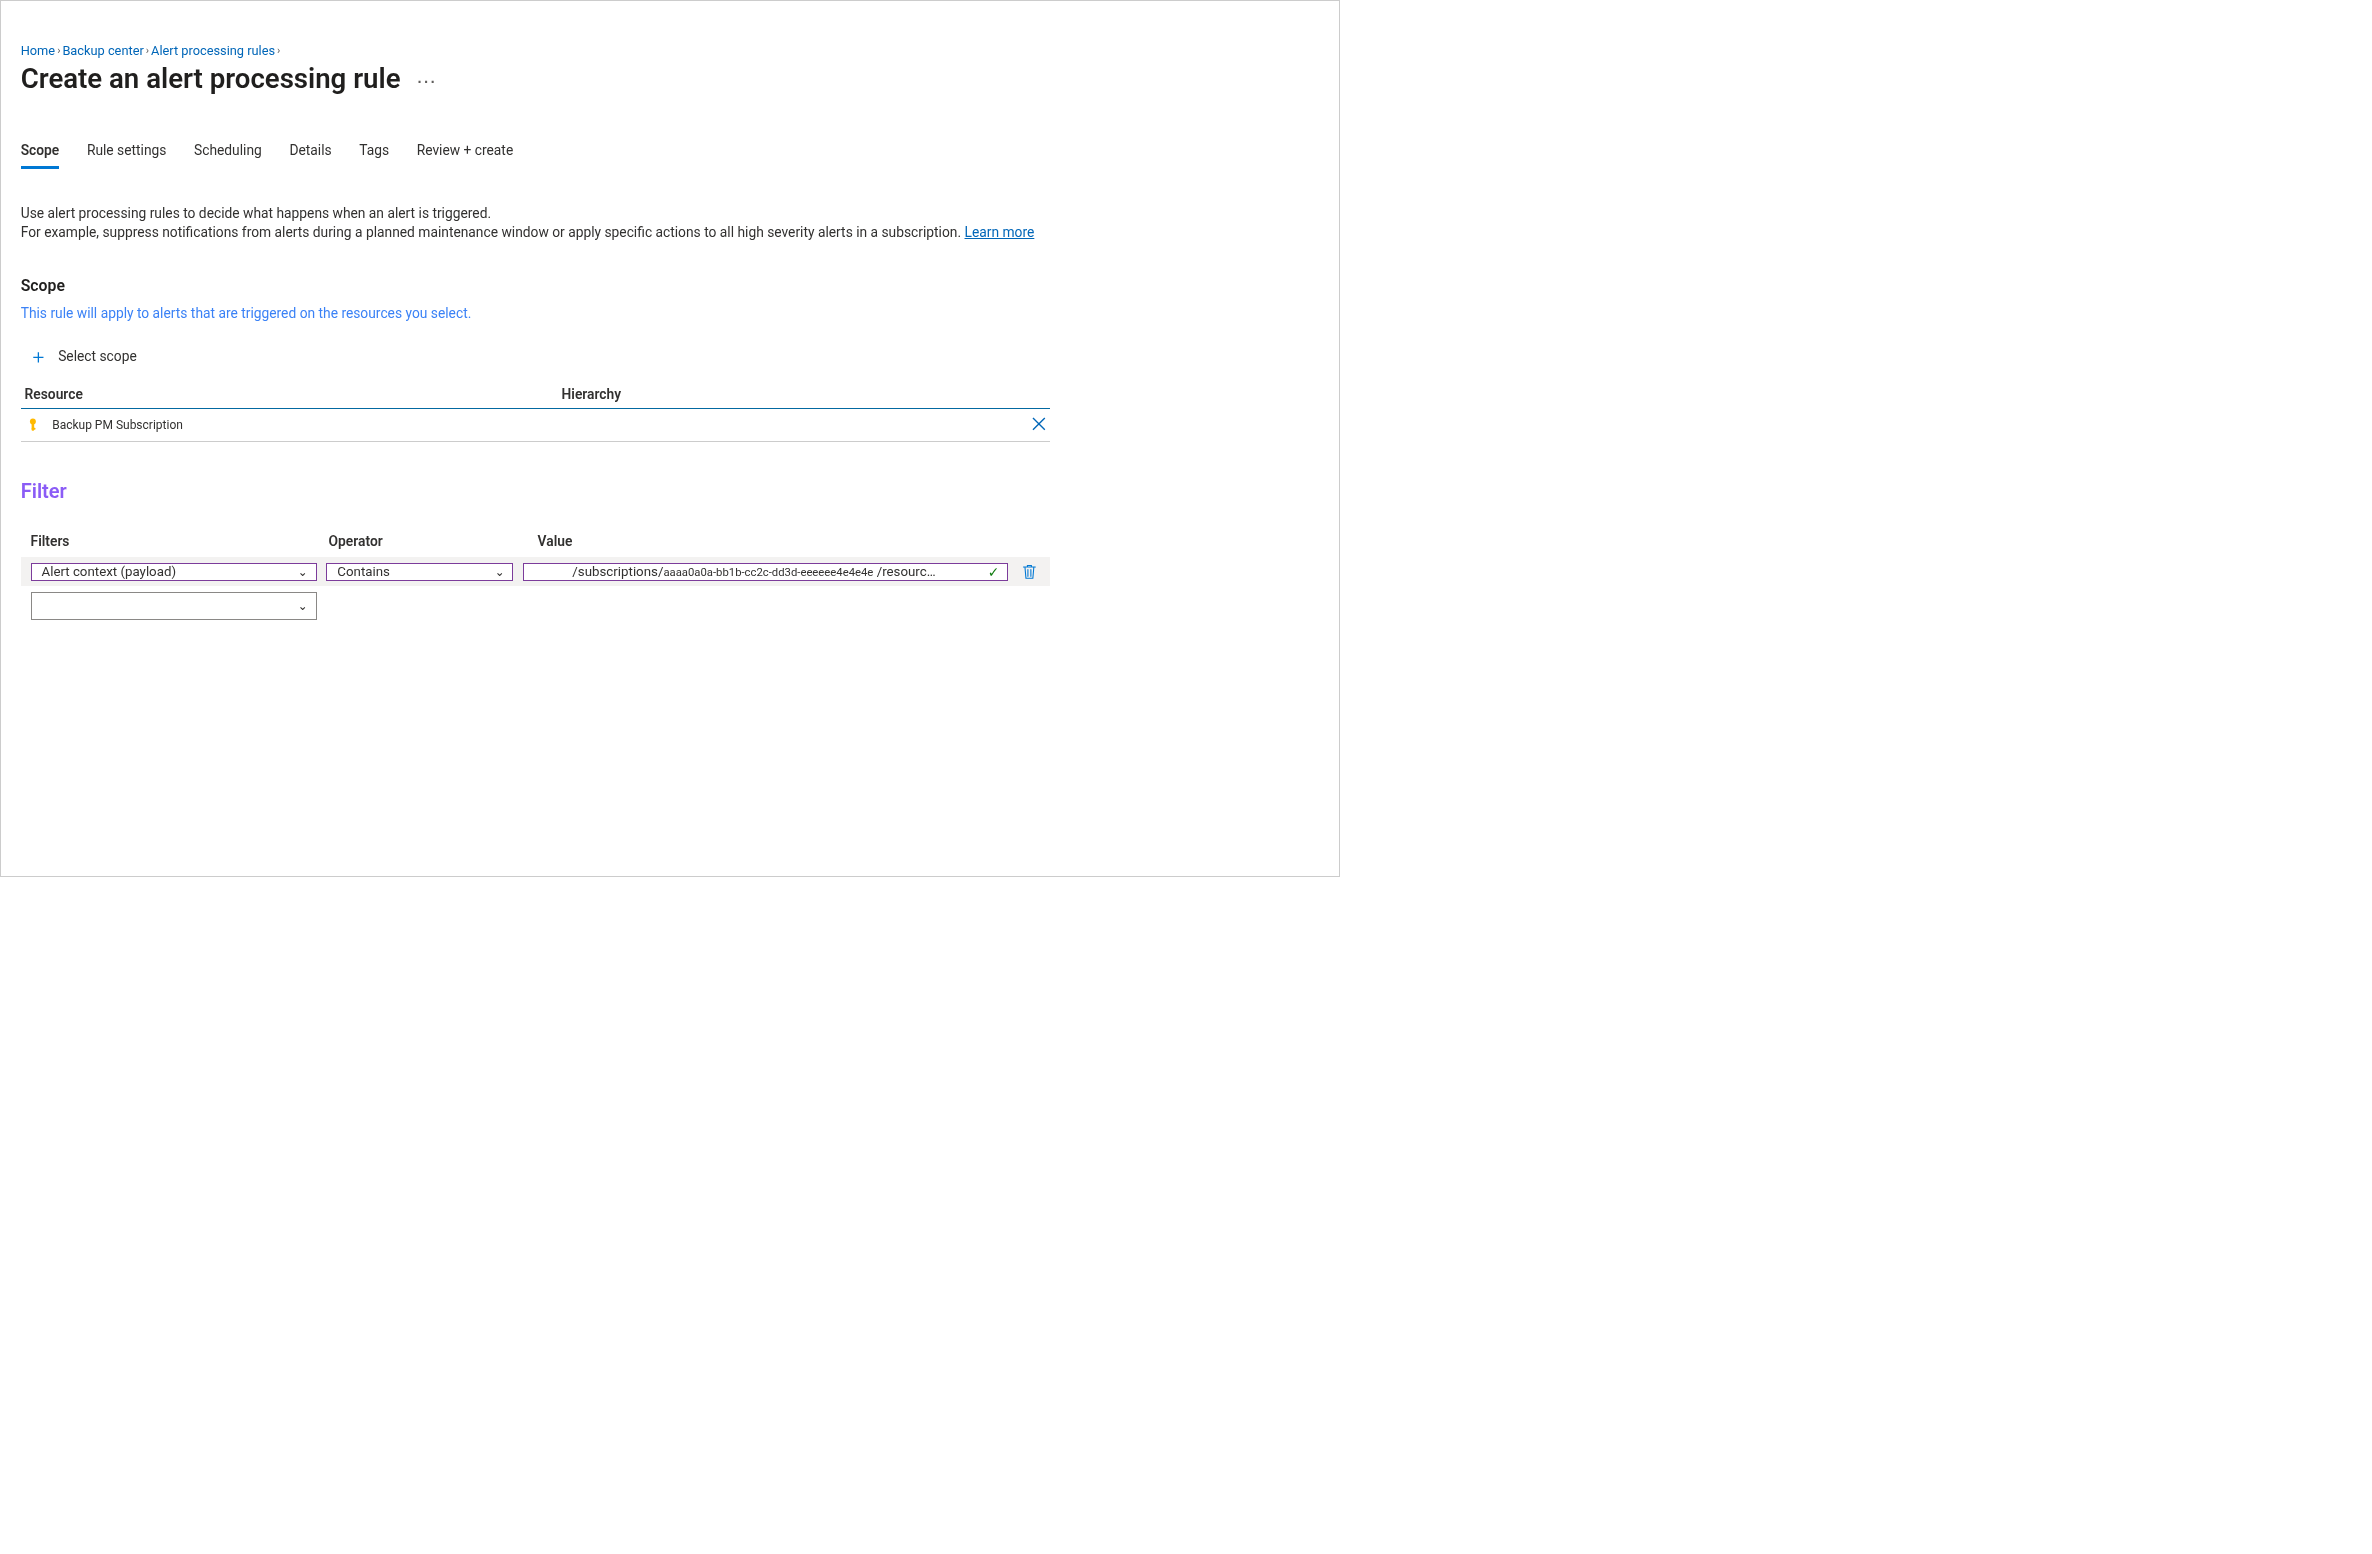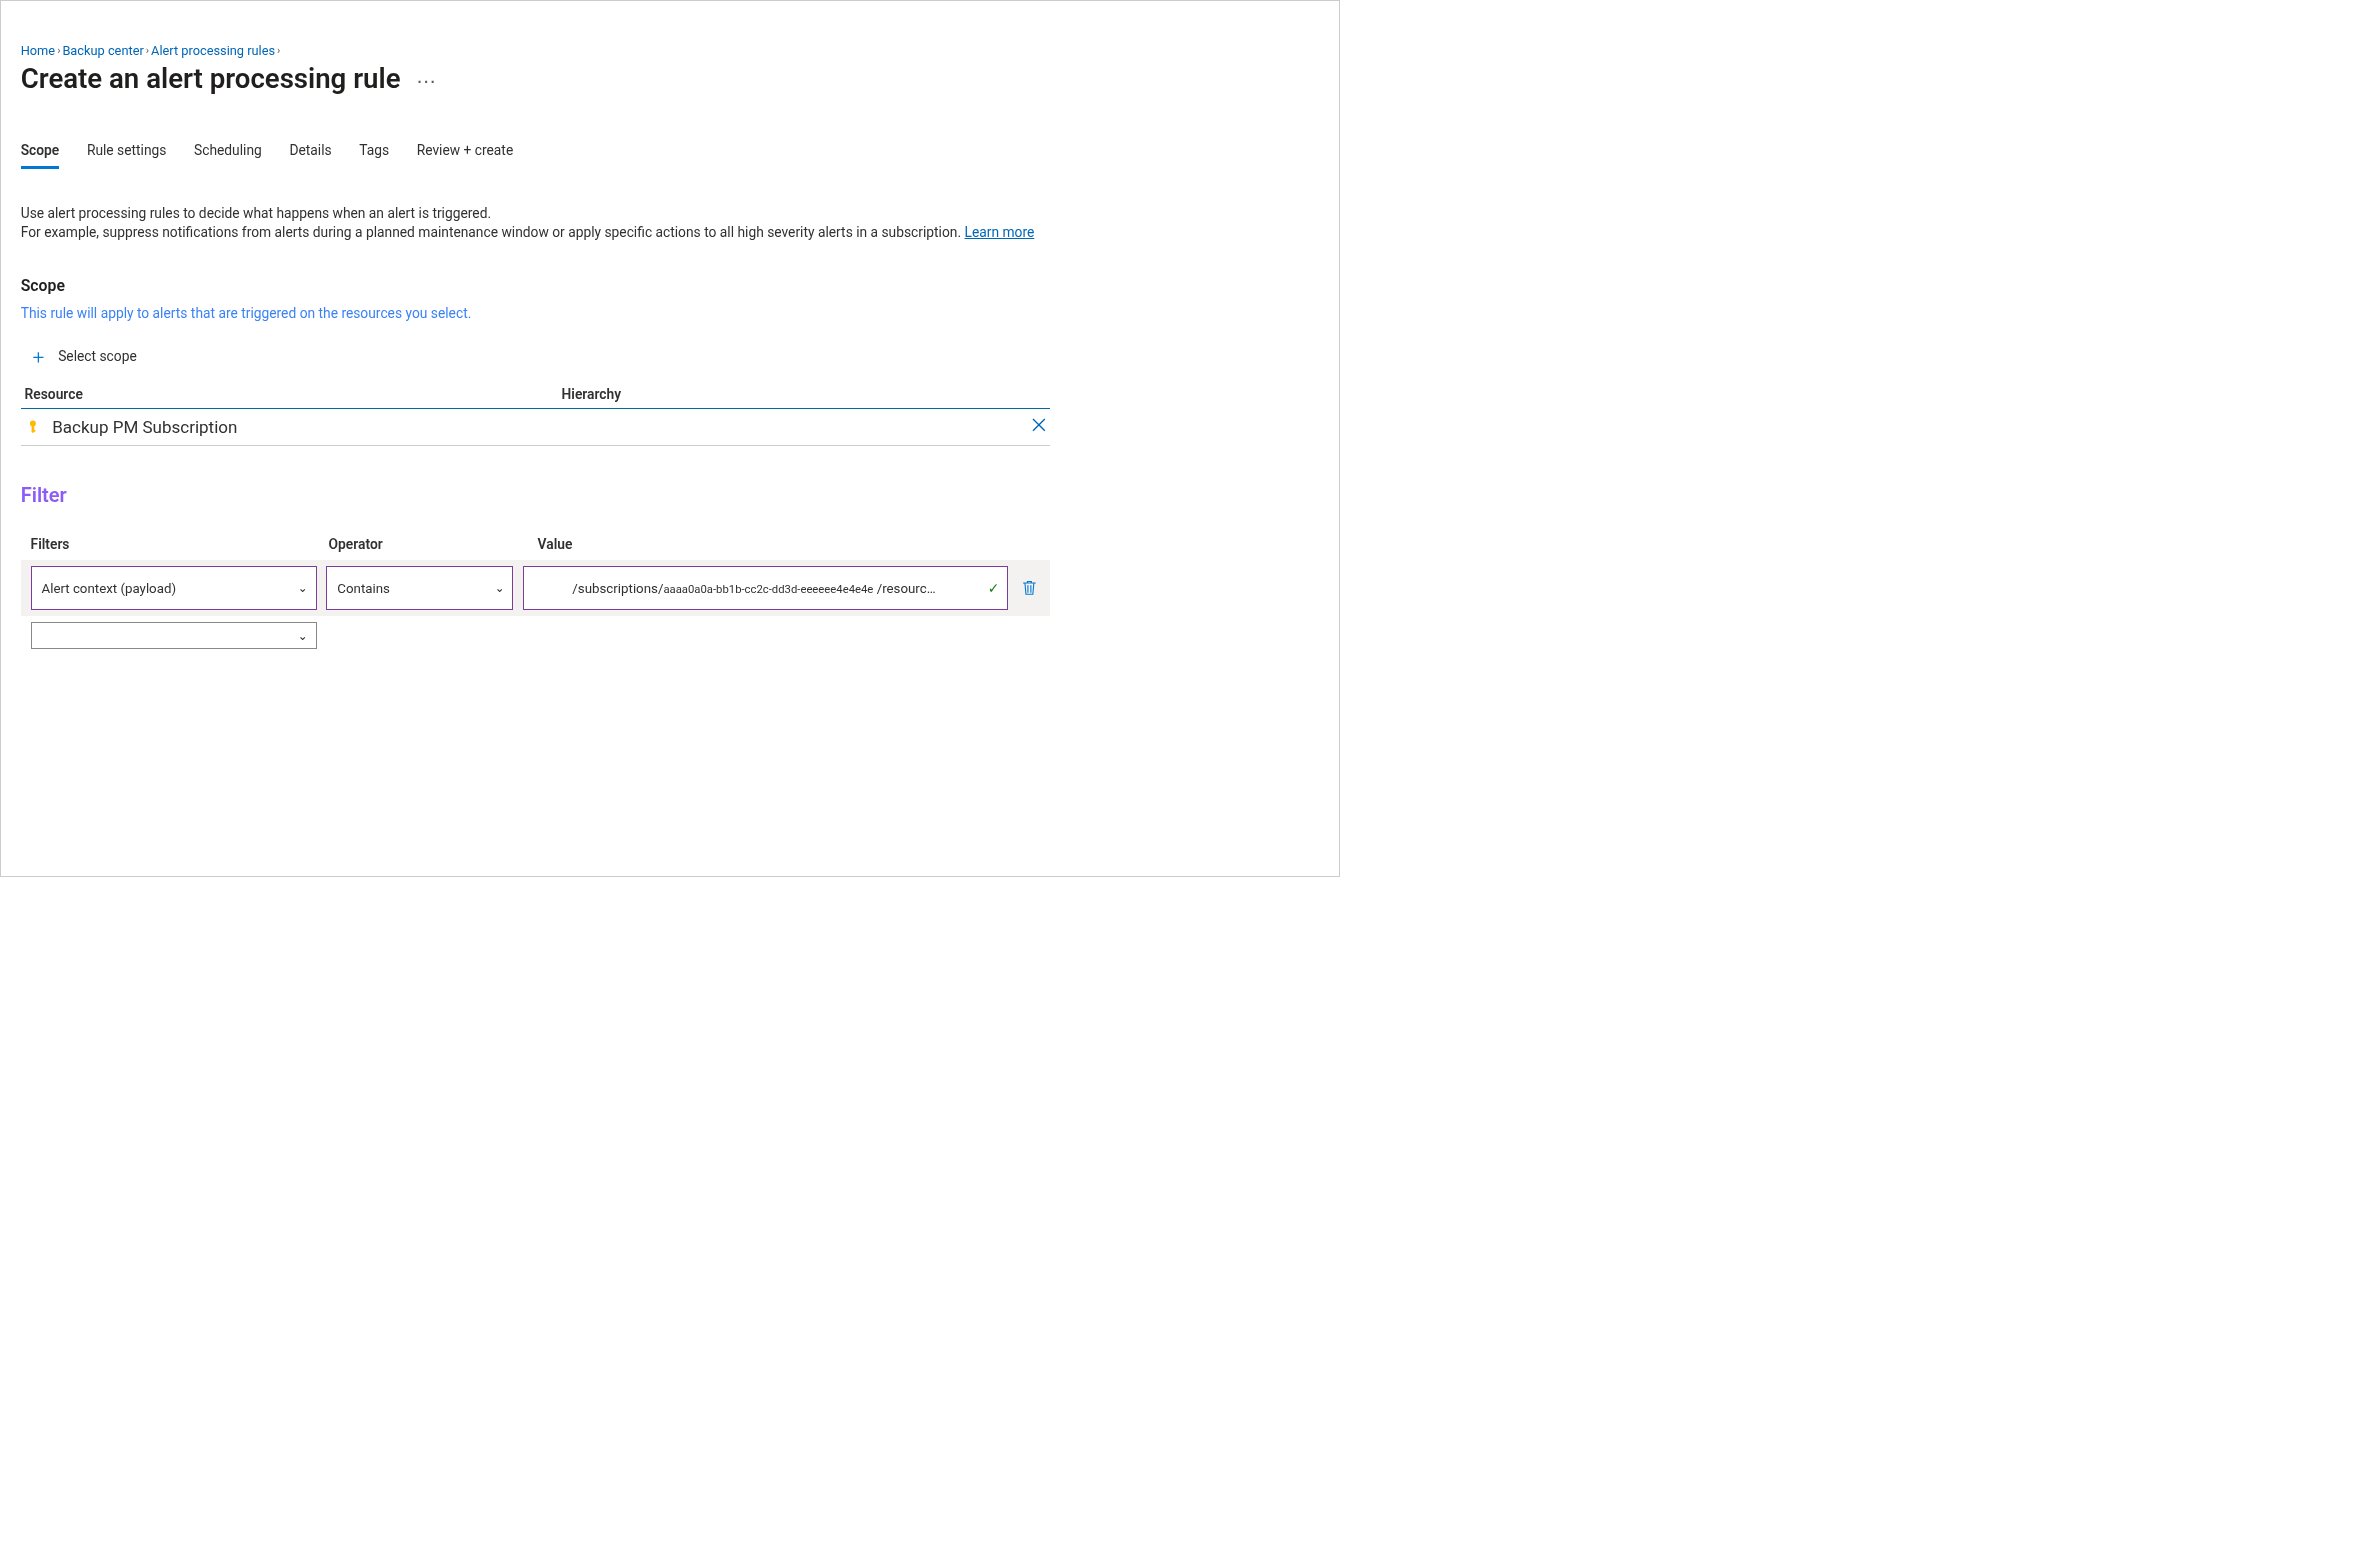--- a/index.html
+++ b/index.html
@@ -137,21 +137,21 @@
     padding: 5.9px 3.9px;
     font-weight: 600;
     font-size: 13.8px;
     gap: 25px;
   }
   .res-row {
     display: flex;
     align-items: center;
     border-bottom: 1px solid #cccccc;
     padding: 7.9px 3.9px;
-    font-size: 17px;
+    font-size: 12px;
   }
   .col-resource { flex: 0 0 512px; display:flex; align-items:center; gap:11.8px;}
   .col-hierarchy { flex: 1 1 auto; }
   .col-actions { flex: 0 0 39px; display:flex; justify-content:flex-end; }
   .key-icon svg { width:15.8px; height:15.8px; display:block;}
   .remove-x {
     color: #0066b8;
     cursor: pointer;
     font-size: 15.8px;
     line-height: 1;
@@ -184,21 +184,21 @@
     align-items: center;
     gap: 9.9px;
     padding: 5.9px 9.9px;
   }
   .filter-row.alt {
     background: #f3f2f1;
   }
   .select-box, .value-box {
     position: relative;
     background: #ffffff;
-    height: 44px;
+    height: 18px;
     display: flex;
     align-items: center;
     padding: 0 27.6px 0 9.9px;
     font-size: 13.3px;
     cursor: pointer;
     border: 1px solid #8a8886;
   }
   .select-box.purple, .value-box.purple {
     border: 1px solid #7c3c9b;
   }

